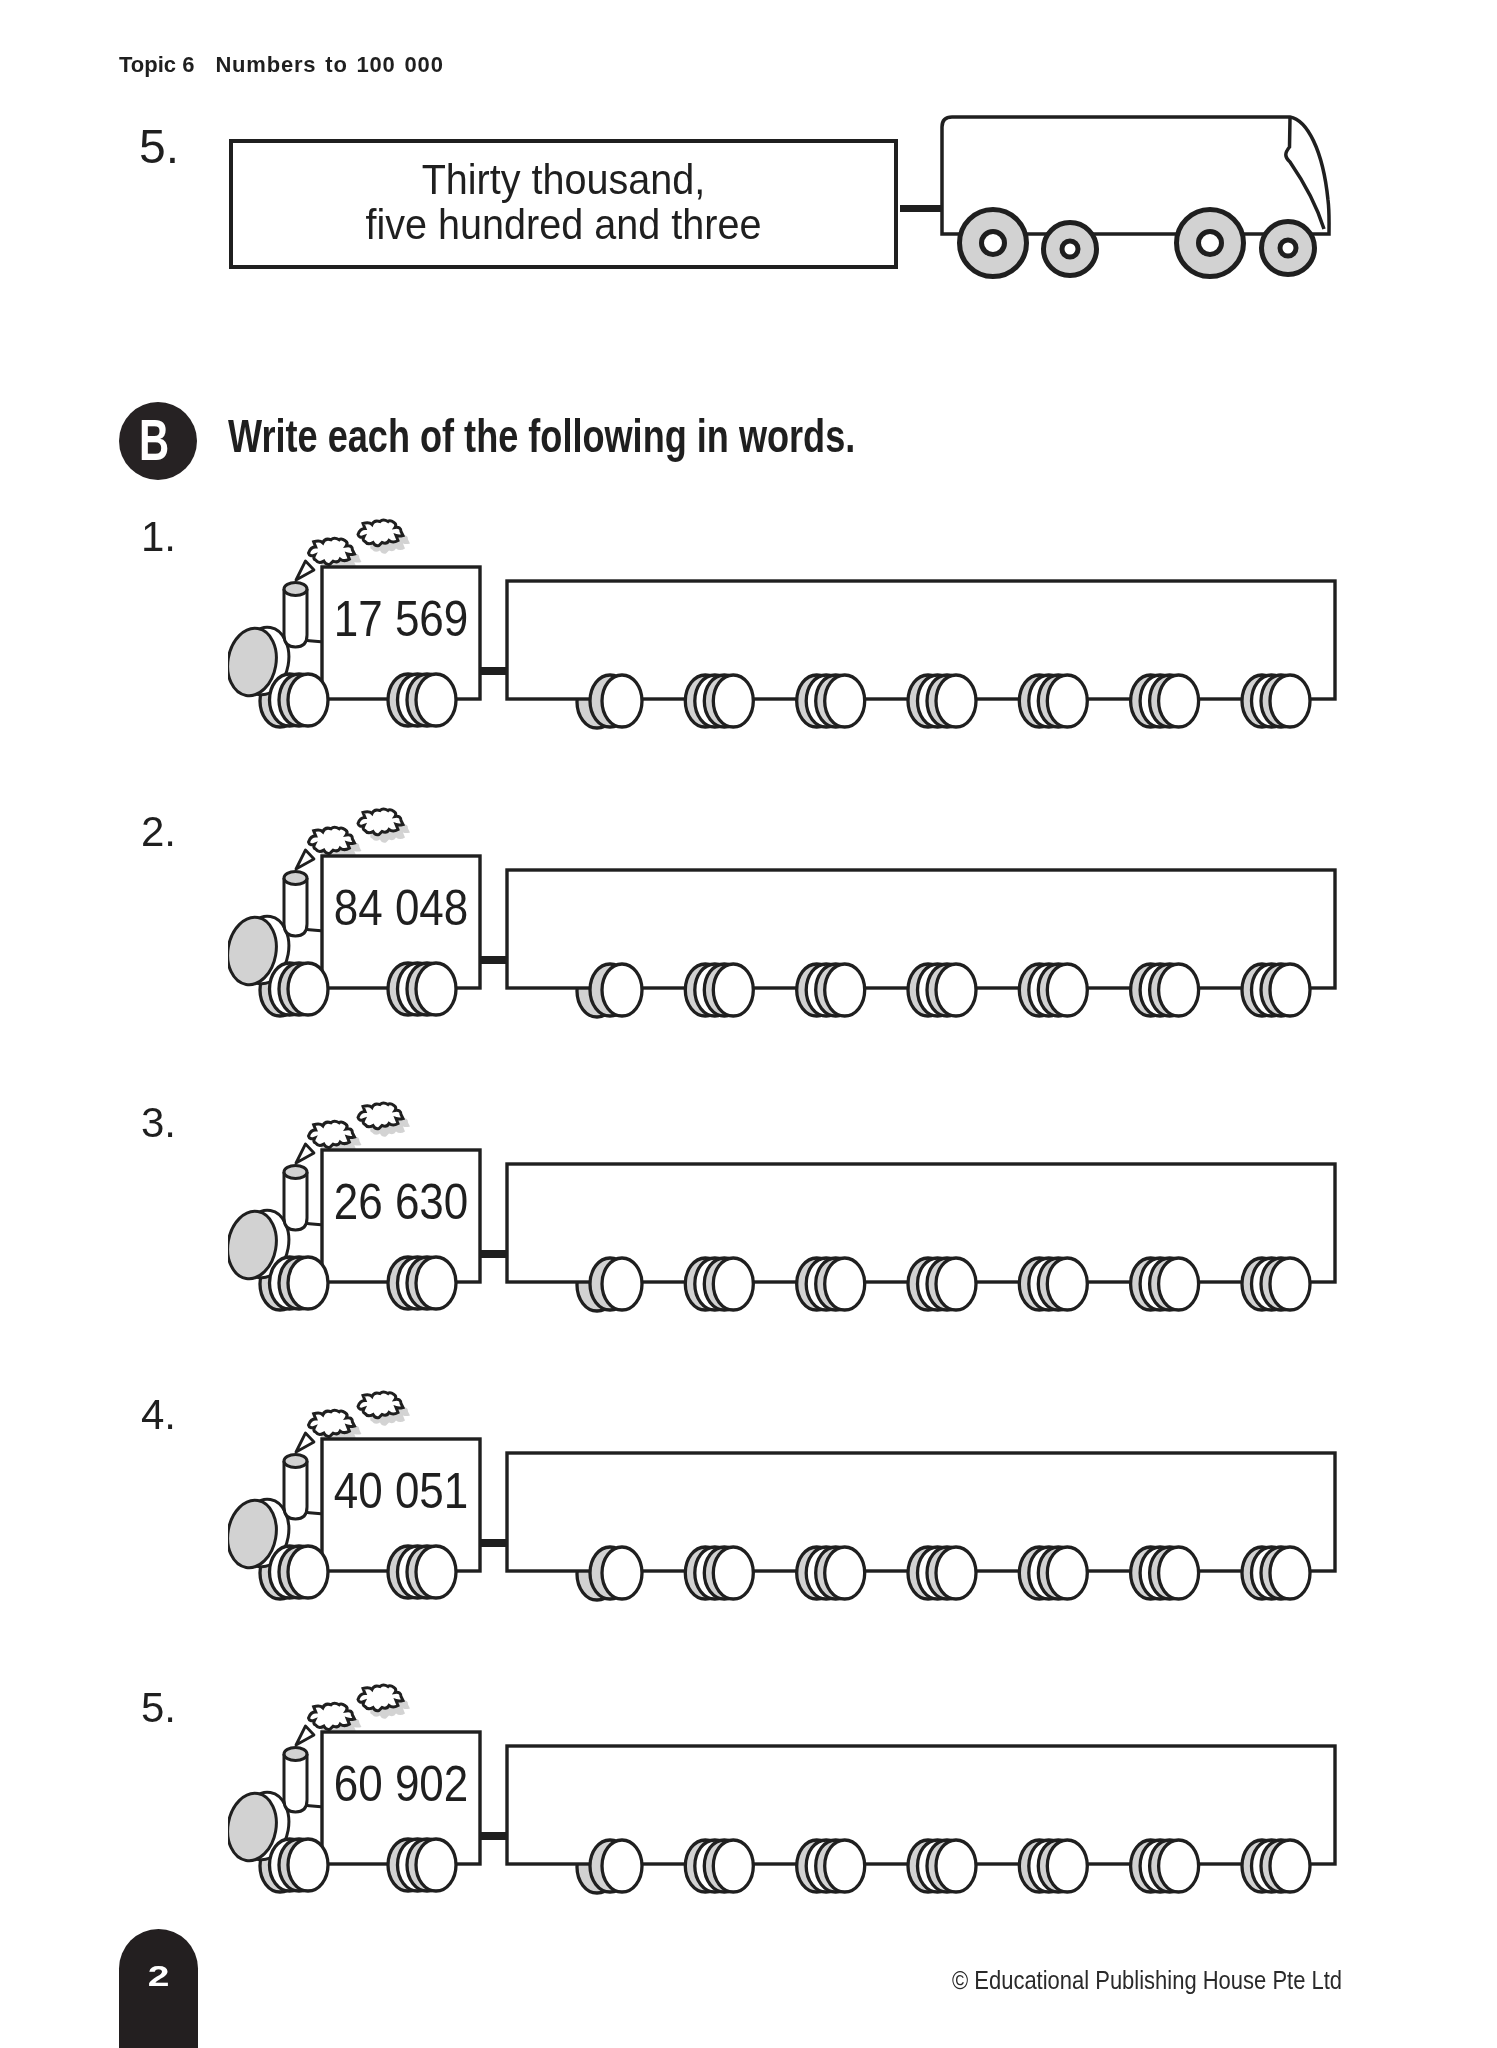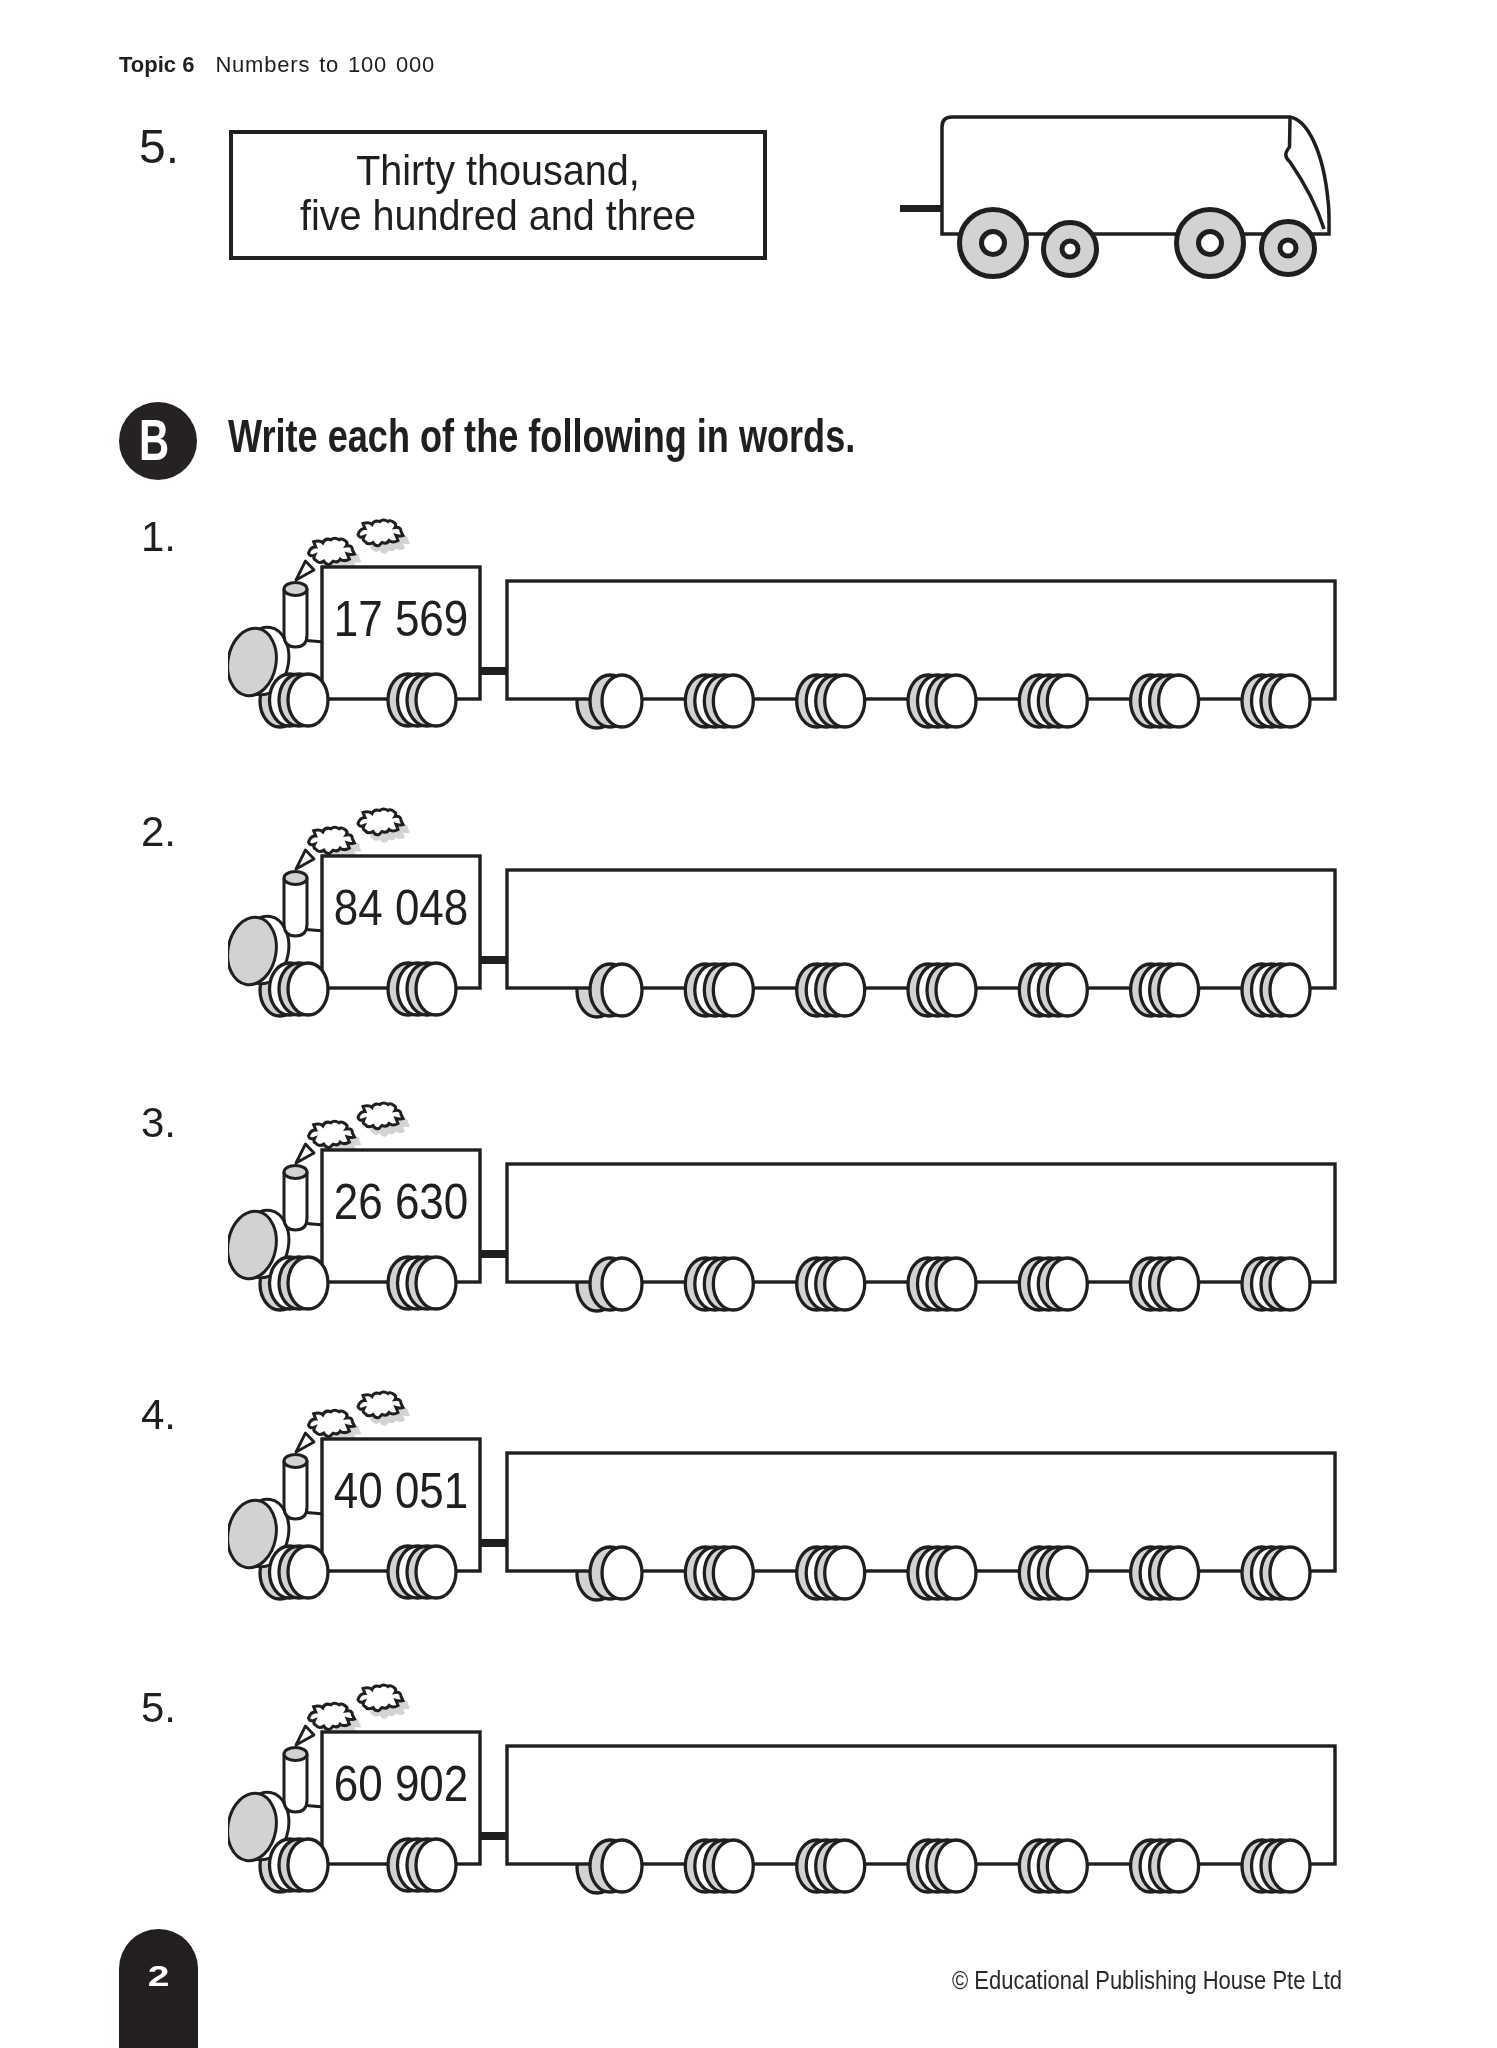--- a/index.html
+++ b/index.html
@@ -1,21 +1,21 @@
 <!DOCTYPE html>
 <html><head><meta charset="utf-8">
 <style>
 html,body{margin:0;padding:0}
 body{position:relative;width:1497px;height:2048px;background:#fff;overflow:hidden;
  font-family:"Liberation Sans",sans-serif;color:#1f1f1f}
 div,svg{position:absolute}
 .hdr{left:119px;top:52px;font-size:22px;font-weight:bold;white-space:nowrap}
-.hdr2{font-weight:normal;margin-left:21px;letter-spacing:0.8px;word-spacing:2px}
+.hdr2{font-weight:bold;margin-left:21px;letter-spacing:0.8px;word-spacing:2px}
 .num5{left:139px;top:123px;font-size:48px;line-height:1}
-.box5{left:229px;top:130px;width:538px;height:130px;border:4px solid #1f1f1f;box-sizing:border-box}
+.box5{left:229px;top:139px;width:669px;height:130px;border:4px solid #1f1f1f;box-sizing:border-box}
 .box5t{position:absolute;left:0;right:0;top:14px;text-align:center;font-size:43px;line-height:45px}
 .box5t div{position:static;transform:scaleX(0.92)}
 .bcirc{left:119px;top:402px;width:78px;height:78px;border-radius:50%;background:#262223}
 .bl{position:absolute;left:-4px;width:78px;top:8.5px;text-align:center;color:#fff;font-size:58px;
  font-weight:bold;line-height:1;transform:scaleX(0.72)}
 .btitle{left:228px;top:409px;font-size:46px;font-weight:bold;transform:scaleX(0.785);transform-origin:0 0;white-space:nowrap}
 .rlab{left:141px;font-size:42px;line-height:1}
 .ptab{left:119px;top:1929px;width:79px;height:119px;background:#231f20;border-radius:40px 40px 0 0}
 .ptab2{position:absolute;left:0;width:79px;top:31.5px;text-align:center;color:#fff;font-size:30px;
  font-weight:bold;line-height:1;transform:scaleX(1.3)}

